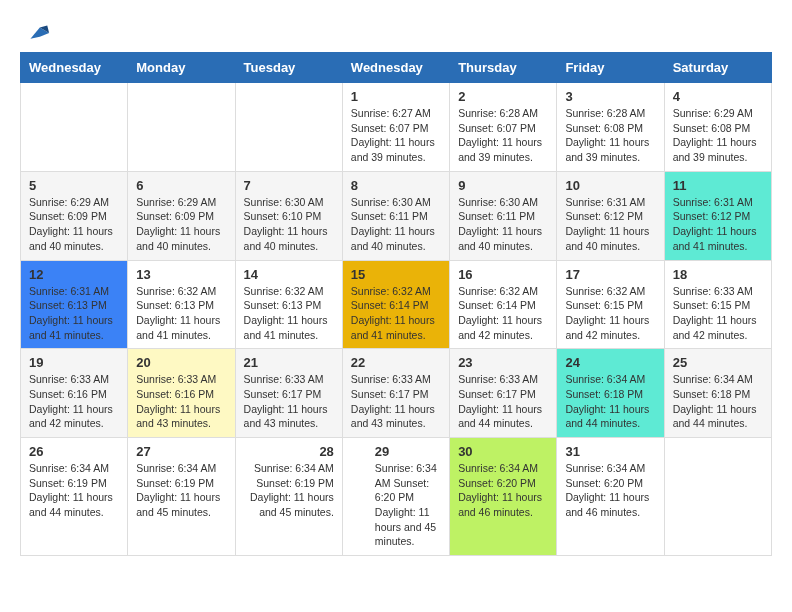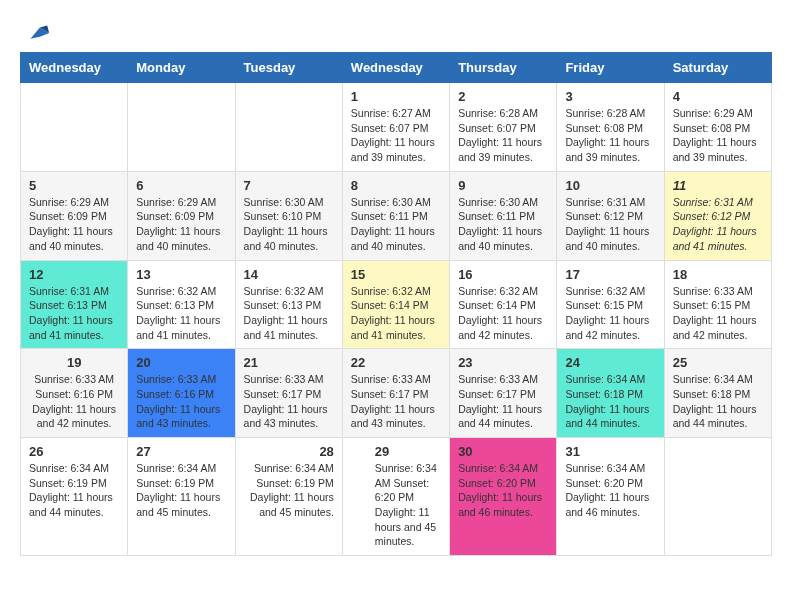--- a/index.html
+++ b/index.html
@@ -187,47 +187,47 @@
           <div class="day-info">Sunrise: 6:30 AM
 Sunset: 6:11 PM
 Daylight: 11 hours and 40 minutes.</div>
         </td>
         <td style="background: rgb(245, 245, 245);">
           <span class="day-number">10</span>
           <div class="day-info">Sunrise: 6:31 AM
 Sunset: 6:12 PM
 Daylight: 11 hours and 40 minutes.</div>
         </td>
-        <td style="background: #fef9c3; font-style: italic;">
+        <td style="background: #5eead4;">
           <span class="day-number">11</span>
           <div class="day-info">Sunrise: 6:31 AM
 Sunset: 6:12 PM
 Daylight: 11 hours and 41 minutes.</div>
         </td>
       </tr>
       <tr>
-        <td style="background: #5eead4; margin-left: 36px;">
+        <td style="background: #3b82f6; margin-left: 36px;">
           <span class="day-number">12</span>
           <div class="day-info">Sunrise: 6:31 AM
 Sunset: 6:13 PM
 Daylight: 11 hours and 41 minutes.</div>
         </td>
         <td style="background: rgb(255, 255, 255);">
           <span class="day-number">13</span>
           <div class="day-info">Sunrise: 6:32 AM
 Sunset: 6:13 PM
 Daylight: 11 hours and 41 minutes.</div>
         </td>
         <td style="background: rgb(255, 255, 255);">
           <span class="day-number">14</span>
           <div class="day-info">Sunrise: 6:32 AM
 Sunset: 6:13 PM
 Daylight: 11 hours and 41 minutes.</div>
         </td>
-        <td style="background: #fef9c3;">
+        <td style="background: #eab308;">
           <span class="day-number">15</span>
           <div class="day-info">Sunrise: 6:32 AM
 Sunset: 6:14 PM
 Daylight: 11 hours and 41 minutes.</div>
         </td>
         <td style="background: rgb(255, 255, 255);">
           <span class="day-number">16</span>
           <div class="day-info">Sunrise: 6:32 AM
 Sunset: 6:14 PM
 Daylight: 11 hours and 42 minutes.</div>
@@ -239,27 +239,27 @@
 Daylight: 11 hours and 42 minutes.</div>
         </td>
         <td style="background: rgb(255, 255, 255);">
           <span class="day-number">18</span>
           <div class="day-info">Sunrise: 6:33 AM
 Sunset: 6:15 PM
 Daylight: 11 hours and 42 minutes.</div>
         </td>
       </tr>
       <tr>
-        <td style="background: rgb(245, 245, 245); text-align: center;">
+        <td style="background: rgb(245, 245, 245);">
           <span class="day-number">19</span>
           <div class="day-info">Sunrise: 6:33 AM
 Sunset: 6:16 PM
 Daylight: 11 hours and 42 minutes.</div>
         </td>
-        <td style="background: #3b82f6;">
+        <td style="background: #fef9c3;">
           <span class="day-number">20</span>
           <div class="day-info">Sunrise: 6:33 AM
 Sunset: 6:16 PM
 Daylight: 11 hours and 43 minutes.</div>
         </td>
         <td style="background: rgb(245, 245, 245);">
           <span class="day-number">21</span>
           <div class="day-info">Sunrise: 6:33 AM
 Sunset: 6:17 PM
 Daylight: 11 hours and 43 minutes.</div>
@@ -307,21 +307,21 @@
           <div class="day-info">Sunrise: 6:34 AM
 Sunset: 6:19 PM
 Daylight: 11 hours and 45 minutes.</div>
         </td>
         <td style="background: rgb(255, 255, 255); padding-left: 32px;">
           <span class="day-number">29</span>
           <div class="day-info">Sunrise: 6:34 AM
 Sunset: 6:20 PM
 Daylight: 11 hours and 45 minutes.</div>
         </td>
-        <td style="background: #ec4899;">
+        <td style="background: #bef264;">
           <span class="day-number">30</span>
           <div class="day-info">Sunrise: 6:34 AM
 Sunset: 6:20 PM
 Daylight: 11 hours and 46 minutes.</div>
         </td>
         <td style="background: rgb(255, 255, 255);">
           <span class="day-number">31</span>
           <div class="day-info">Sunrise: 6:34 AM
 Sunset: 6:20 PM
 Daylight: 11 hours and 46 minutes.</div>

